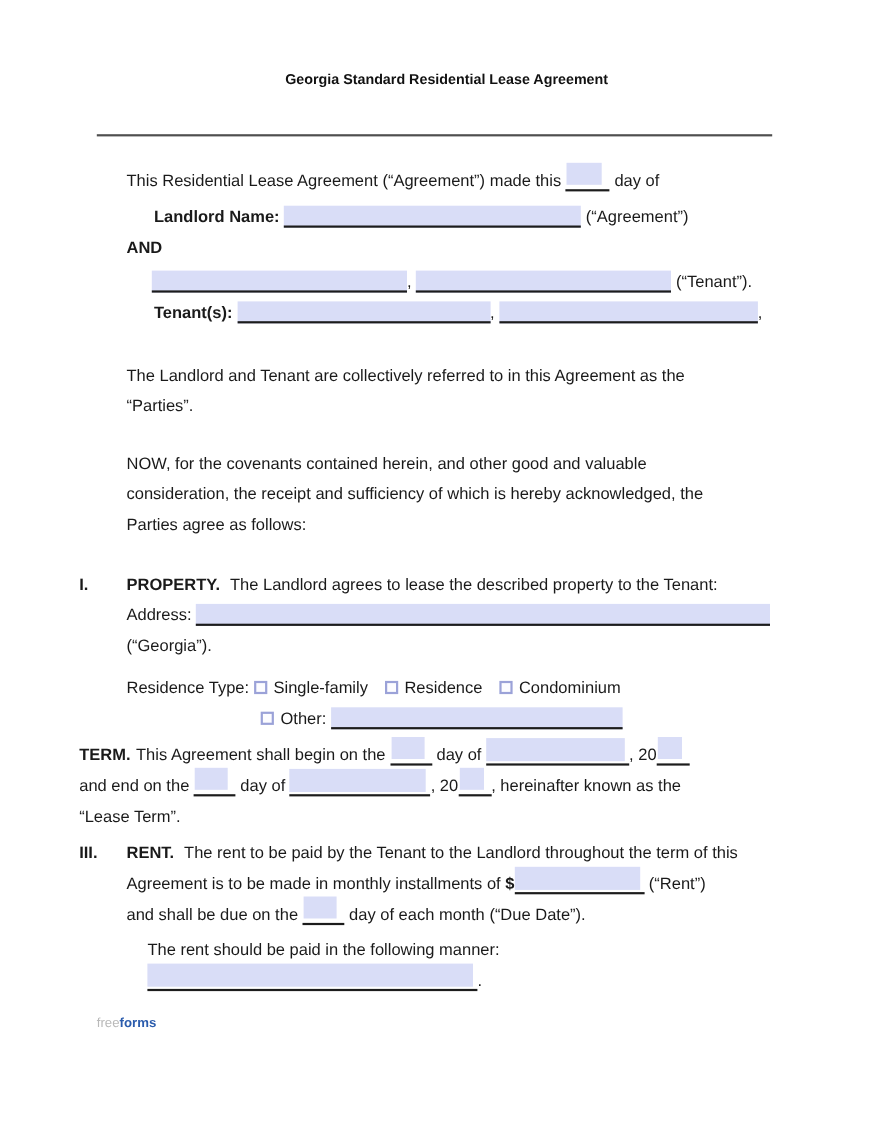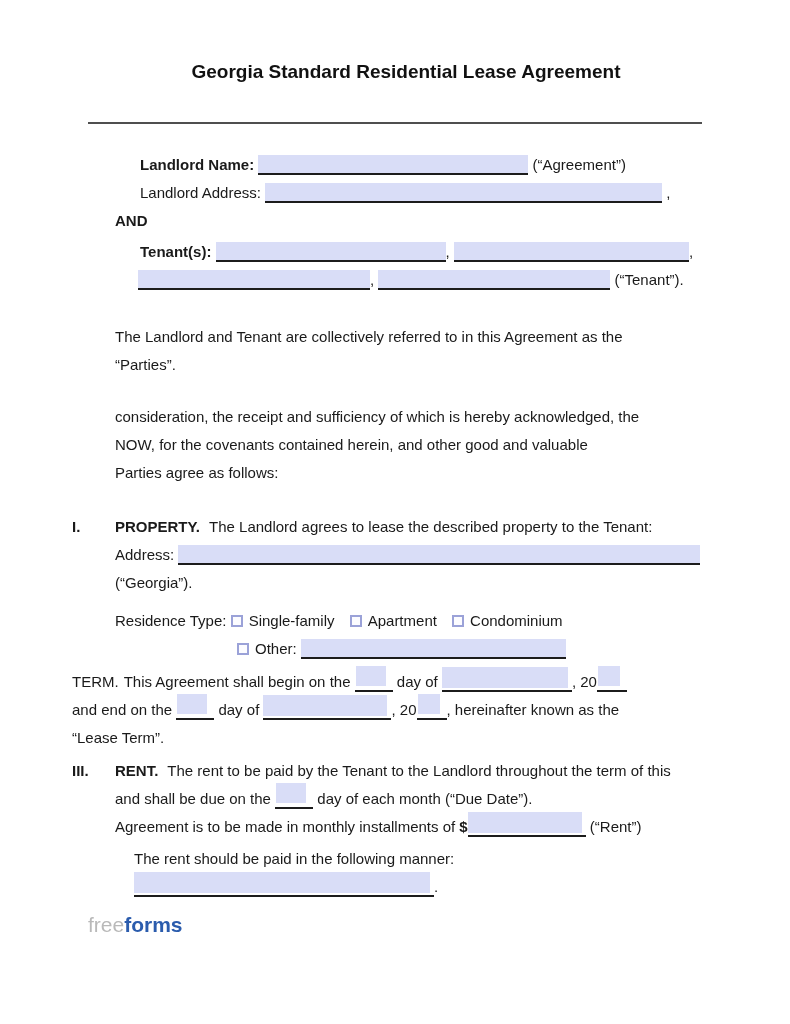--- a/index.html
+++ b/index.html
@@ -13,21 +13,21 @@
   }
   *{box-sizing:border-box;}
   html,body{margin:0;padding:0;}
   body{
     width:790px;height:1024px;overflow:hidden;background:#ffffff;
     font-family:"Liberation Sans","DejaVu Sans",sans-serif;
     font-size:15px;line-height:28px;color:var(--text);
   }
   h1{
     margin:60px 0 0 0;text-align:center;
-    font-size:19px;line-height:24px;font-weight:700;color:#111;padding-left:22px;
+    font-size:13px;line-height:24px;font-weight:700;color:#111;padding-left:22px;
   }
   .rule{
     margin:38px 88px 0 88px;height:0;
     border-top:2px solid var(--rule);
   }
   .line{white-space:nowrap;}
   .para{margin:0 80px 0 115px;}
   .intro-para{margin-top:27px;}
   .landlord-block{margin:5px 80px 0 140px;}
   .and-line{margin:0 80px 0 115px;}
@@ -35,21 +35,21 @@
   .tenant-cont{margin-left:-2px;}
   .parties-para{margin-top:29px;}
   .now-para{margin-top:24px;}
   .section{display:flex;margin:0 80px 0 72px;}
   .section-property{margin-top:26px;}
   .section-term{margin-top:5px;}
   .section-rent{margin-top:5px;}
   .numeral{flex:0 0 43px;font-weight:700;}
   .section-body{flex:1;min-width:0;}
   .heading{font-weight:700;margin-right:9px;}
-  .heading-tight{font-weight:400;margin-right:5px;}
+  .heading-tight{font-weight:700;margin-right:5px;}
   .bold{font-weight:700;}
   .residence-line{margin-top:10px;}
   .other-line{padding-left:122px;}
   .manner-para{margin-top:4px;margin-left:19px;}
   .blank{
     display:inline-block;height:20px;vertical-align:-5px;
     border-bottom:2px solid var(--underline);
     background:var(--field_highlight);
     position:relative;
   }
@@ -63,92 +63,92 @@
   .w108{width:108px}.w118{width:118px}.w128{width:128px}.w130{width:130px}
   .w230{width:230px}.w232{width:232px}.w235{width:235px}
   .w265{width:265px}.w270{width:270px}.w300{width:300px}
   .w397{width:397px}.w522{width:522px}
   .checkbox{
     display:inline-block;width:12px;height:12px;
     border:2px solid var(--checkbox_border);background:#fcfcff;
     vertical-align:-1px;margin-right:6px;
   }
   .opt-gap{margin-left:11px;}
-  .footer{margin:14px 0 0 88px;font-size:21px;line-height:20px;}
+  .footer{margin:14px 0 0 88px;font-size:12px;line-height:20px;}
   .brand-free{color:var(--brand_gray);font-weight:400;}
   .brand-forms{color:var(--brand_blue);font-weight:700;}
 </style>
 </head>
 <body>
 
 <h1>Georgia Standard Residential Lease Agreement</h1>
 
 <div class="rule"></div>
 
 <div class="para intro-para">
+  <div class="line">
+    <span>This Residential Lease Agreement (“Agreement”) made this</span>
+    <span class="blank raised w40"></span>
+    <span>day of</span>
+  </div>
 </div>
 
 <div class="landlord-block">
   <div class="line">
     <span class="bold">Landlord Name:</span>
     <span class="blank w270"></span>
     <span>(“Agreement”)</span>
   </div>
-  <div class="line">
-    <span>Landlord Address:</span>
-    <span class="blank w397"></span>
-    <span>,</span>
-  </div>
 </div>
 
 <div class="and-line line">
   <span class="bold">AND</span>
 </div>
 
 <div class="tenant-block">
+  <div class="line tenant-cont">
+    <span class="blank w232"></span><span>,</span>
+    <span class="blank w232"></span>
+    <span>(“Tenant”).</span>
+  </div>
   <div class="line">
     <span class="bold">Tenant(s):</span>
     <span class="blank w230"></span><span>,</span>
     <span class="blank w235"></span><span>,</span>
   </div>
-  <div class="line tenant-cont">
-    <span class="blank w232"></span><span>,</span>
-    <span class="blank w232"></span>
-    <span>(“Tenant”).</span>
-  </div>
 </div>
 
 <div class="para parties-para">
   <div class="line"><span>The Landlord and Tenant are collectively referred to in this Agreement as the</span></div>
   <div class="line"><span>“Parties”.</span></div>
 </div>
 
 <div class="para now-para">
+  <div class="line"><span>NOW, for the covenants contained herein, and other good and valuable</span></div>
   <div class="line"><span>consideration, the receipt and sufficiency of which is hereby acknowledged, the</span></div>
-  <div class="line"><span>NOW, for the covenants contained herein, and other good and valuable</span></div>
   <div class="line"><span>Parties agree as follows:</span></div>
 </div>
 
 <div class="section section-property">
   <div class="numeral">I.</div>
   <div class="section-body">
     <div class="line">
       <span class="heading">PROPERTY.</span><span>The Landlord agrees to lease the described property to the Tenant:</span>
     </div>
     <div class="line">
       <span>Address:</span>
       <span class="blank w522"></span>
     </div>
     <div class="line">
       <span>(“Georgia”).</span>
     </div>
     <div class="line residence-line">
       <span>Residence Type:</span>
       <span class="checkbox"></span><span>Single-family</span>
-      <span class="checkbox opt-gap"></span><span>Apartment</span>
+      <span class="checkbox opt-gap"></span><span>Residence</span>
       <span class="checkbox opt-gap"></span><span>Condominium</span>
     </div>
     <div class="line other-line">
       <span class="checkbox"></span><span>Other:</span>
       <span class="blank w265"></span>
     </div>
   </div>
 </div>
 
 <div class="section section-term">
@@ -171,29 +171,29 @@
   </div>
 </div>
 
 <div class="section section-rent">
   <div class="numeral">III.</div>
   <div class="section-body">
     <div class="line">
       <span class="heading">RENT.</span><span>The rent to be paid by the Tenant to the Landlord throughout the term of this</span>
     </div>
     <div class="line">
+      <span>Agreement is to be made in monthly installments of</span>
+      <span class="bold">$</span><span class="blank raised raised-lg w118"></span>
+      <span>(“Rent”)</span>
+    </div>
+    <div class="line">
       <span>and shall be due on the</span>
       <span class="blank raised w38"></span>
       <span>day of each month (“Due Date”).</span>
     </div>
-    <div class="line">
-      <span>Agreement is to be made in monthly installments of</span>
-      <span class="bold">$</span><span class="blank raised raised-lg w118"></span>
-      <span>(“Rent”)</span>
-    </div>
     <div class="manner-para">
       <div class="line"><span>The rent should be paid in the following manner:</span></div>
       <div class="line"><span class="blank raised raised-lg w300"></span><span>.</span></div>
     </div>
   </div>
 </div>
 
 <div class="footer line">
   <span class="brand-free">free</span><span class="brand-forms">forms</span>
 </div>

